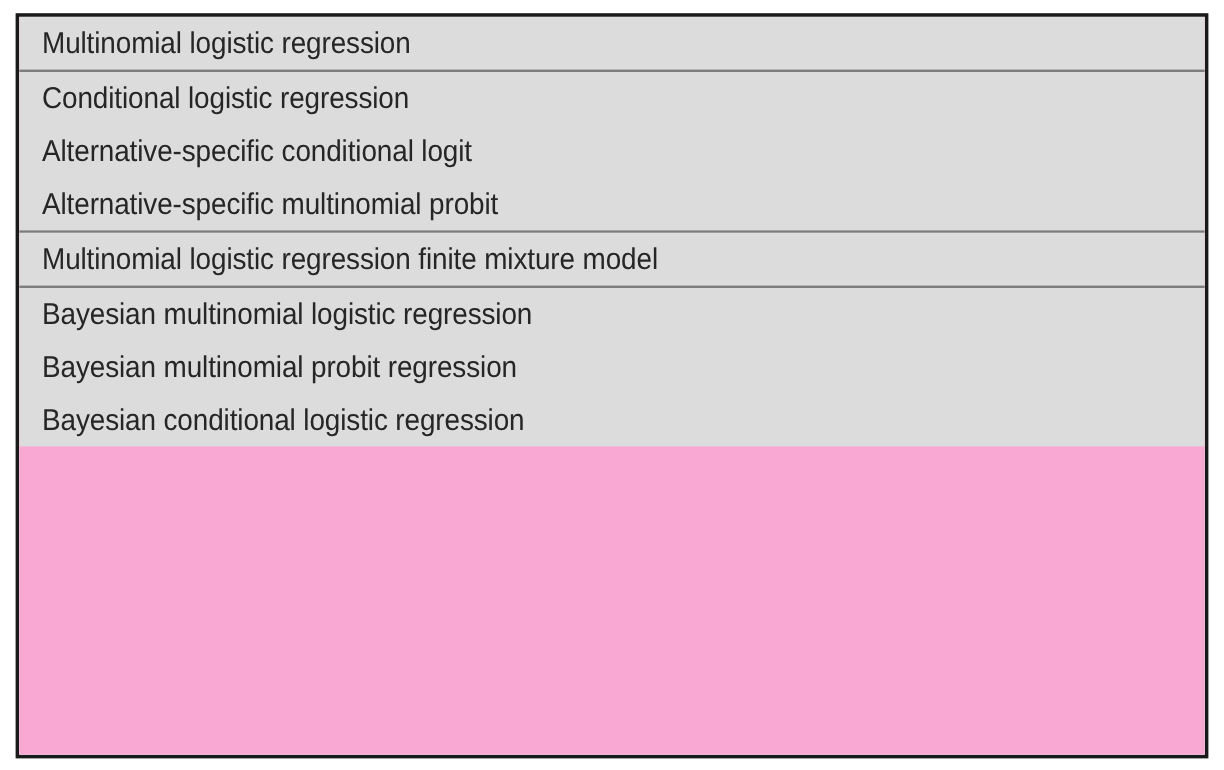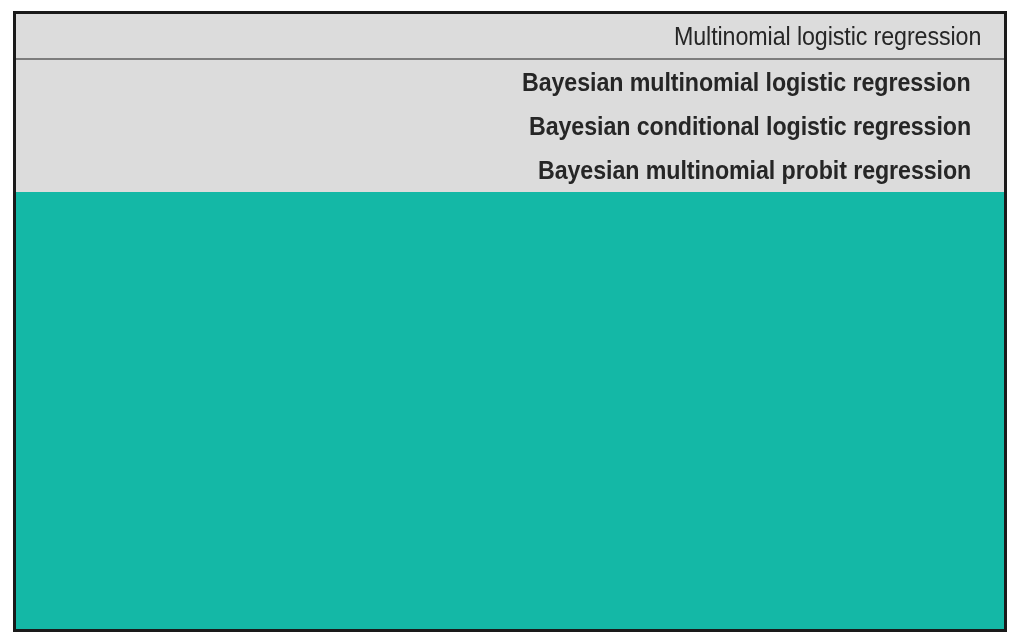--- a/index.html
+++ b/index.html
@@ -32,35 +32,33 @@
     box-sizing: border-box;
     border: 3px solid #1a1a1a;
     background: #dcdcdc;
     overflow: hidden;
   }
 
   .tbl-inner {
     width: 100%;
     height: 100%;
     box-sizing: border-box;
-    background: #14b8a6;
+    background: #f9a8d4;
     display: flex;
     flex-direction: column;
-    text-align: right;
   }
 
   
   .row-group {
     background: #dcdcdc;
     border-bottom: 2px solid #7d7d7d;
     box-sizing: border-box;
   }
   .row-group:last-child {
     border-bottom: none;
-    font-weight: bold;
   }
 
   .tbl-row {
     height: 44px;
     line-height: 44px;
     padding: 0 0 0 19px;
     box-sizing: border-box;
     color: #262626;
     font-size: 25px;
     letter-spacing: -0.1px;
@@ -79,19 +77,27 @@
 </head>
 <body>
 
 <div id="page">
   <div class="model-table">
     <div class="tbl-inner" id="tbl-inner">
         <div class="row-group">
           <div class="tbl-row"><span class="cell-text">Multinomial logistic regression</span></div>
         </div>
         <div class="row-group">
+          <div class="tbl-row"><span class="cell-text">Conditional logistic regression</span></div>
+          <div class="tbl-row"><span class="cell-text">Alternative-specific conditional logit</span></div>
+          <div class="tbl-row"><span class="cell-text">Alternative-specific multinomial probit</span></div>
+        </div>
+        <div class="row-group">
+          <div class="tbl-row"><span class="cell-text">Multinomial logistic regression finite mixture model</span></div>
+        </div>
+        <div class="row-group">
           <div class="tbl-row"><span class="cell-text">Bayesian multinomial logistic regression</span></div>
+          <div class="tbl-row"><span class="cell-text">Bayesian multinomial probit regression</span></div>
           <div class="tbl-row"><span class="cell-text">Bayesian conditional logistic regression</span></div>
-          <div class="tbl-row"><span class="cell-text">Bayesian multinomial probit regression</span></div>
         </div>
       </div>
   </div>
 </div>
 
 </body></html>

